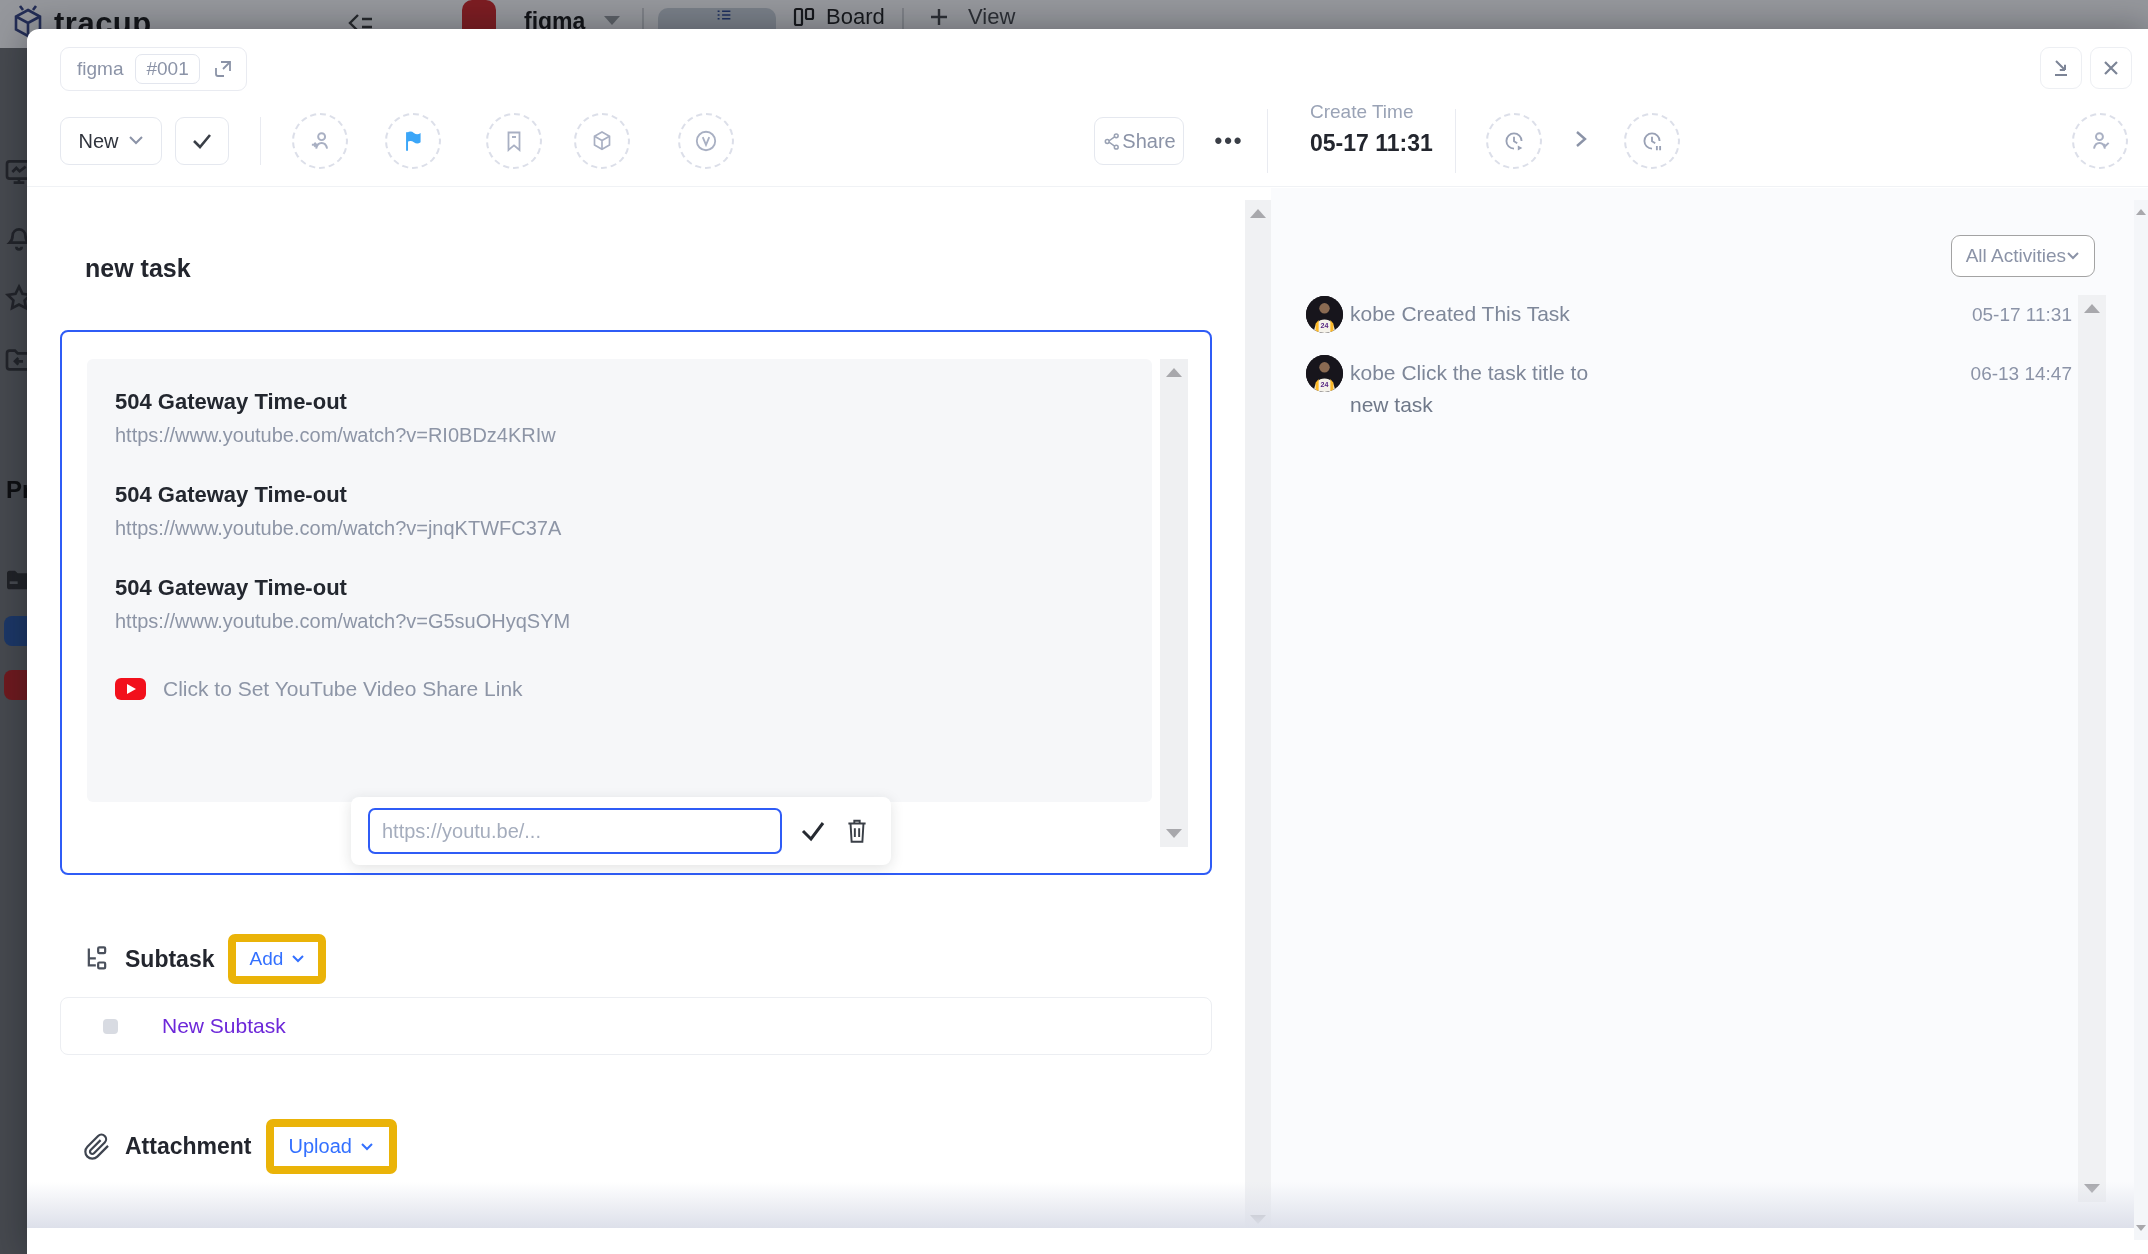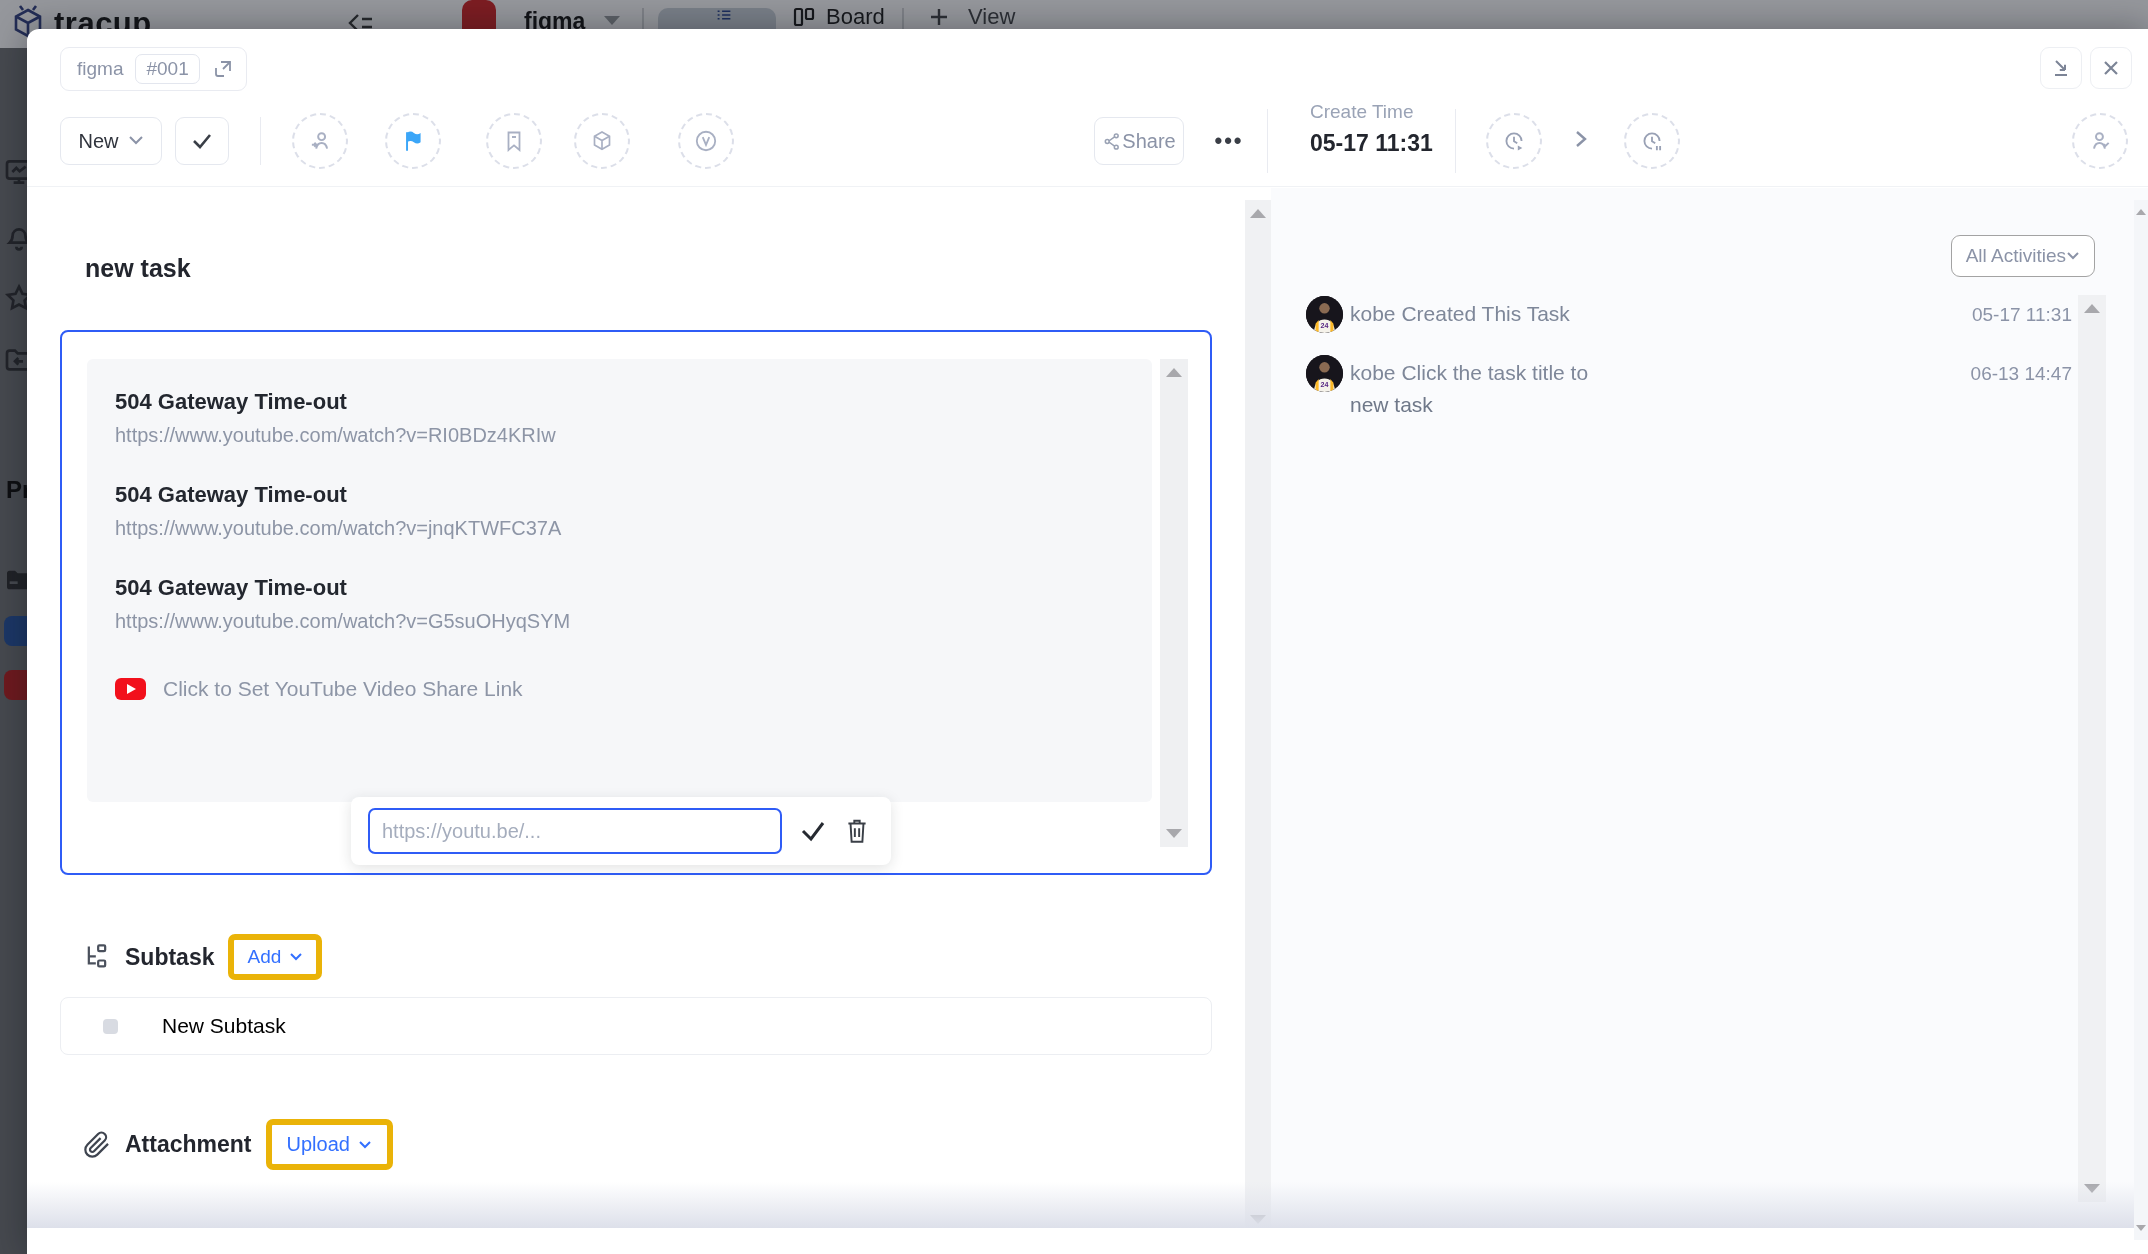--- a/index.html
+++ b/index.html
@@ -75,26 +75,26 @@
 
   .popup { position:absolute; left:289px; top:465px; width:540px; height:68px; background:#fff; border-radius:8px;
            box-shadow:0 3px 14px rgba(31,35,41,.13); display:flex; align-items:center; padding-left:17px; gap:17px; }
   .linkinput { width:414px; height:46px; border:2px solid #2f5cf6; border-radius:7px; outline:none; font-size:20px; color:#30343d; padding:0 12px;
                font-family:"Liberation Sans","DejaVu Sans",sans-serif; }
   .linkinput::placeholder { color:#a5adbd; }
   .ic-btn { display:flex; align-items:center; justify-content:center; cursor:pointer; }
 
   .sec-head { position:absolute; display:flex; align-items:center; gap:14px; }
   .sec-title { font-size:23px; font-weight:700; color:#23262e; }
-  .chip-blue { border:6px solid #eab308; border-radius:7px; color:#3370ff; background:#fff; display:flex; align-items:center; gap:8px;
+  .chip-blue { border:8px solid #eab308; border-radius:7px; color:#3370ff; background:#fff; display:flex; align-items:center; gap:8px;
                padding:6px 13px; font-size:19px; cursor:pointer; }
   .subtask-row { position:absolute; left:33px; top:968px; width:1152px; height:58px; border:1px solid #eceef2; border-radius:8px;
                  display:flex; align-items:center; cursor:text; }
   .sub-check { width:15px; height:15px; border-radius:4px; background:#d8dbe2; margin-left:42px; }
-  .sub-ph { font-size:21px; color:#000000; margin-left:44px; }
+  .sub-ph { font-size:21px; color:#6d28d9; margin-left:44px; }
 
   .fade { position:absolute; left:0; bottom:26px; width:2121px; height:46px; z-index:6;
           background:linear-gradient(to bottom, rgba(221,224,232,0), #dde0ea); pointer-events:none; }
   .bottomstrip { position:absolute; left:0; bottom:0; width:2121px; height:26px; background:#fff; z-index:6; }
 
   
   .rpanel { position:absolute; left:1244px; top:159px; width:877px; height:1066px; background:#fafbfd; }
   .filter-chip { position:absolute; right:53px; top:47px; height:42px; background:#fff; border:1px solid #a3a3a3; border-radius:9px;
                  display:flex; align-items:center; padding:0 14px; color:#8b93a7; font-size:19px; cursor:pointer; }
   .act-avatar { position:absolute; left:35px; width:37px; height:37px; border-radius:50%; overflow:hidden; background:#17151c; }

